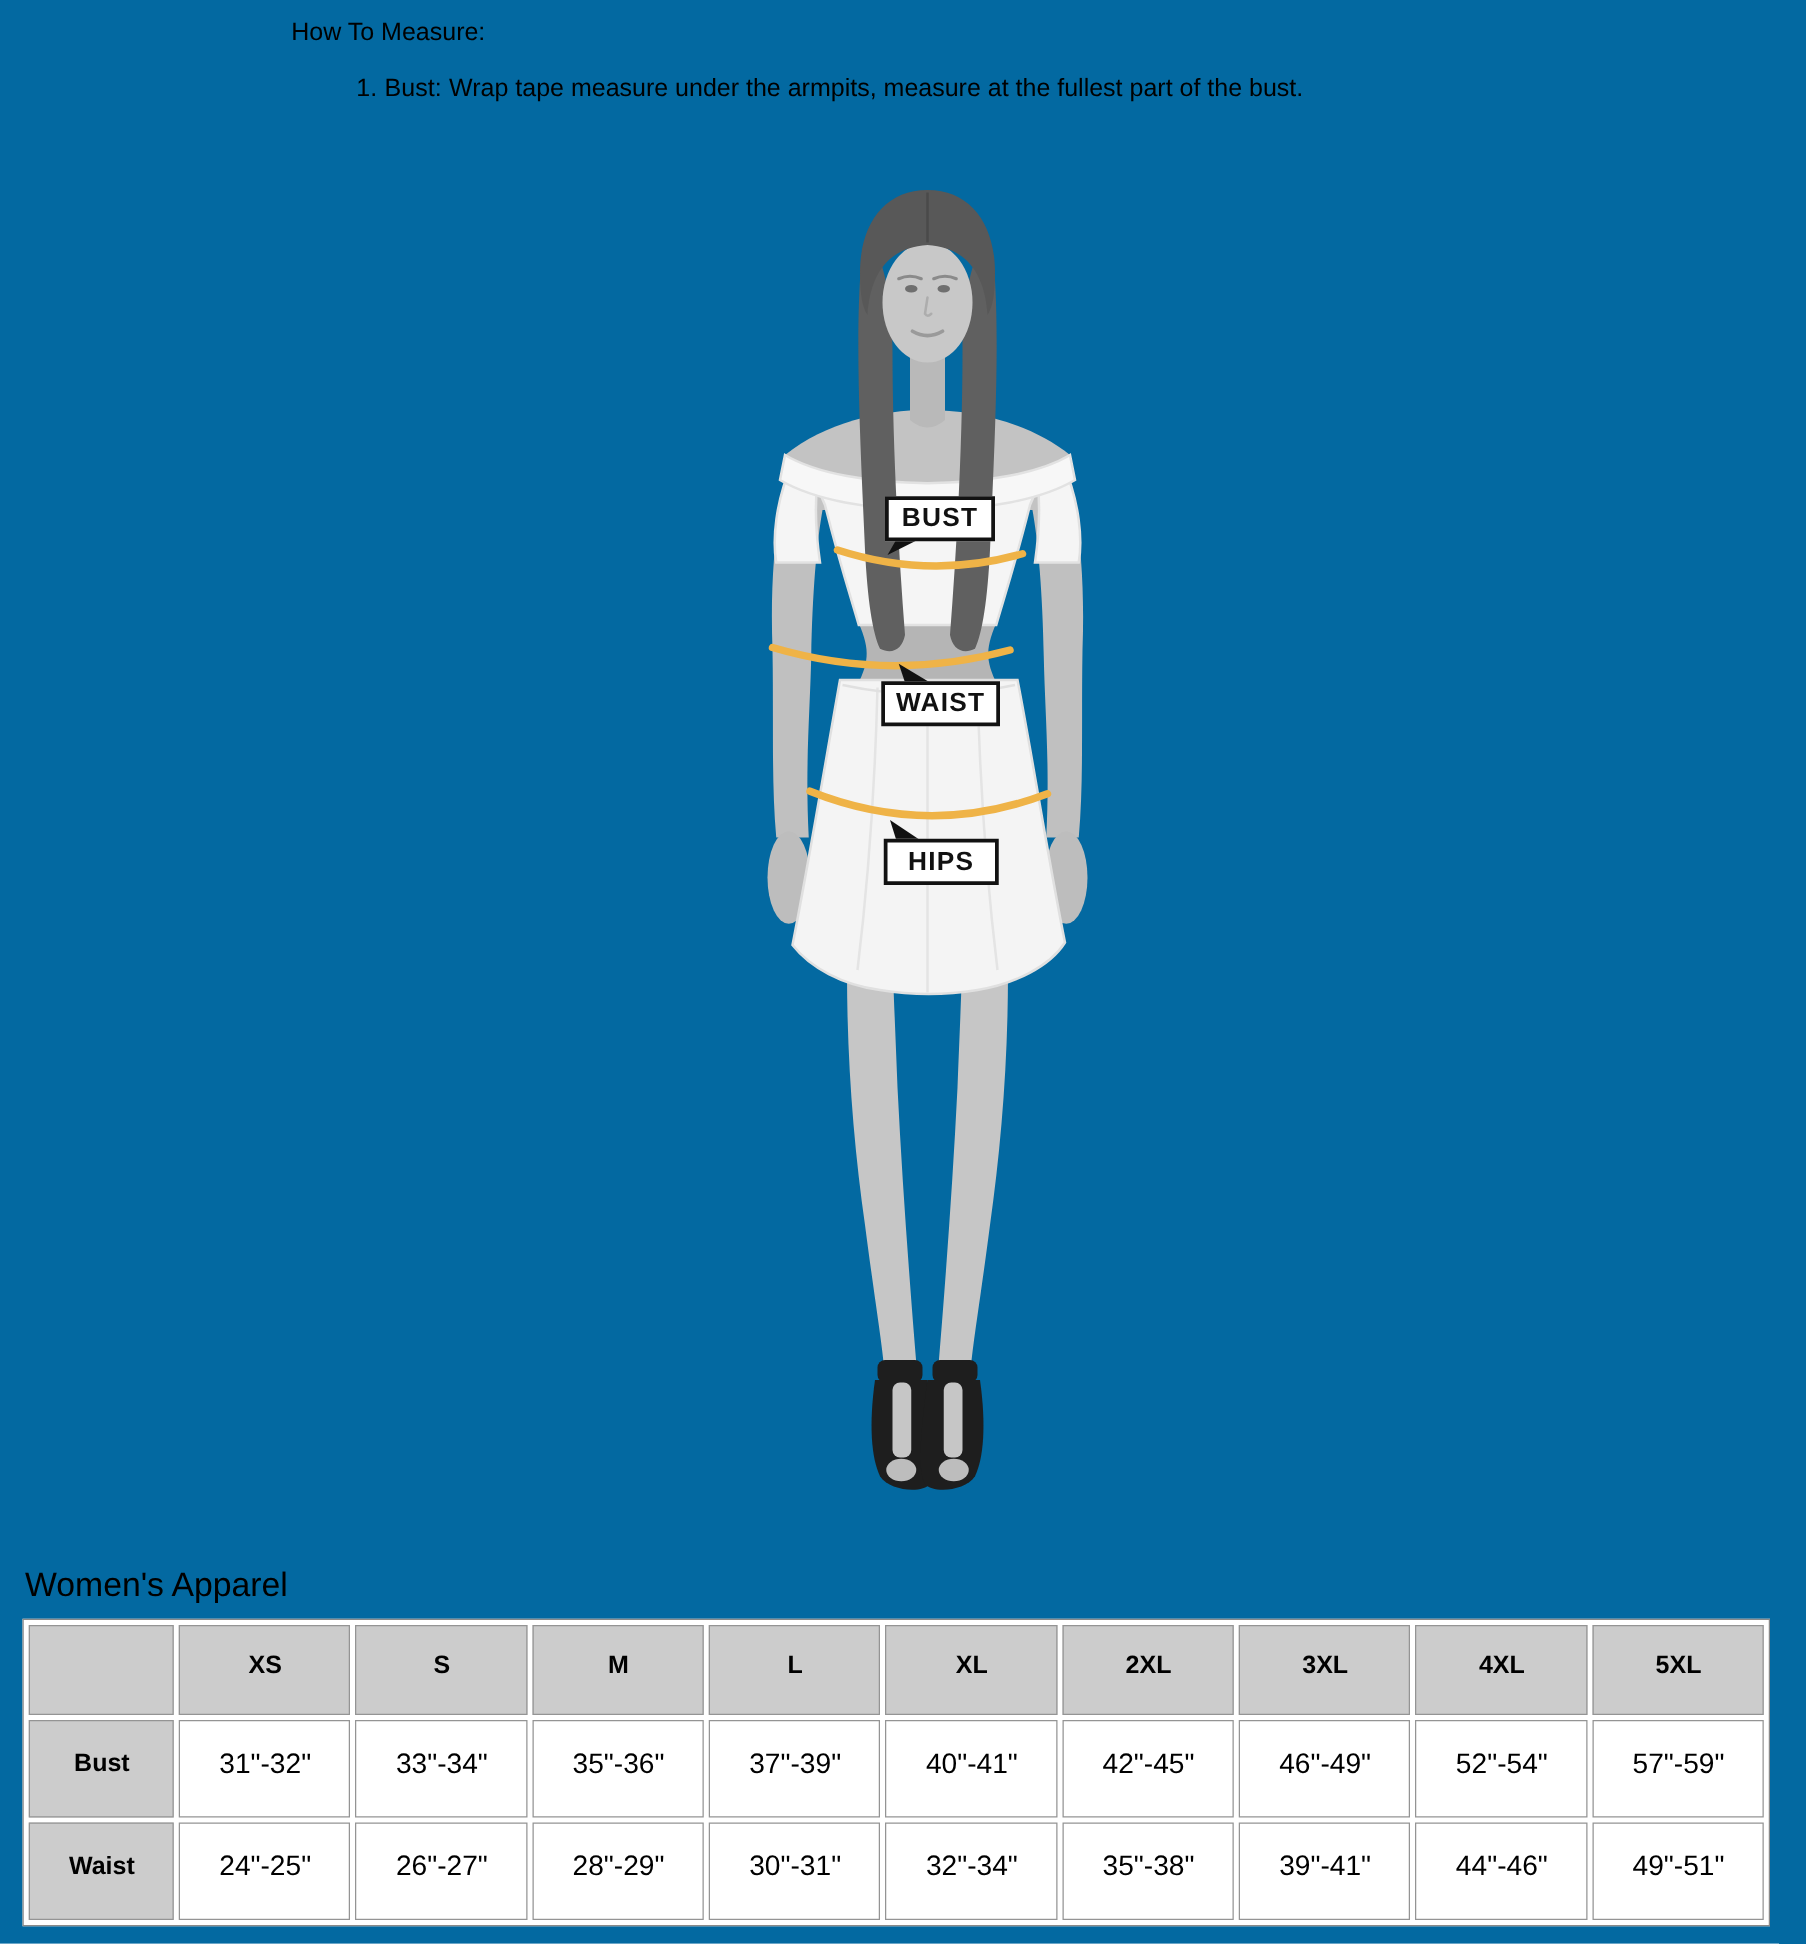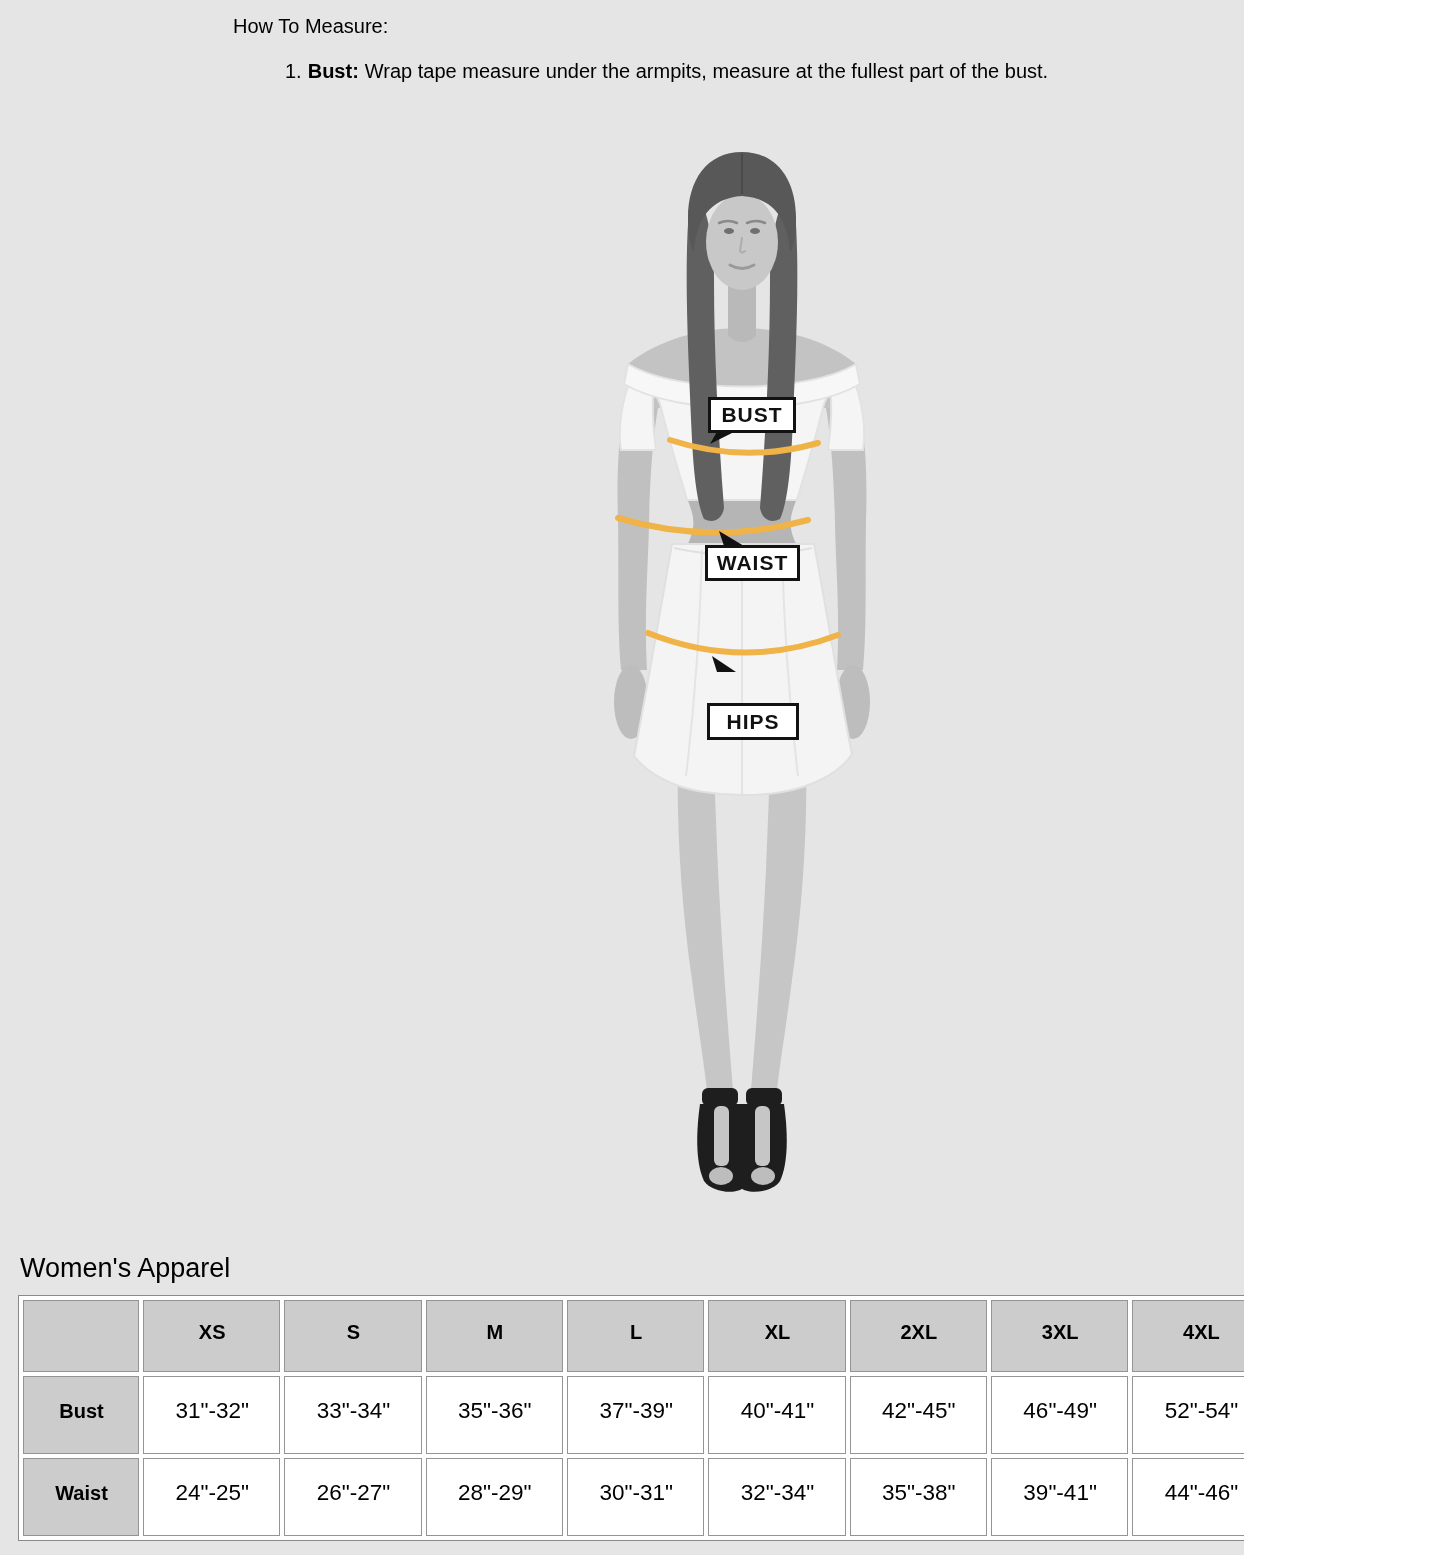--- a/index.html
+++ b/index.html
@@ -1,35 +1,35 @@
 <!DOCTYPE html>
 <html><head>
 <meta charset="utf-8">
 <style>
   html,body{margin:0;padding:0;background:#fff;}
   #page{
-    position:relative;width:1244px;height:1555px;background:#e5e5e5;overflow:hidden;
+    position:relative;width:1445px;height:1555px;background:#0369a1;overflow:hidden;
     font-family:"Liberation Sans", sans-serif;color:#000;
   }
   
   #htm-title{position:absolute;left:233px;top:14px;font-size:20px;line-height:24px;}
   #instructions{position:absolute;left:285px;top:58px;font-size:20px;line-height:26.5px;}
   .instruction .num{margin-right:6px;}
-  .instruction .term{font-weight:bold;margin-right:6px;}
+  .instruction .term{font-weight:normal;margin-right:6px;}
   
   #figure{position:absolute;left:590px;top:150px;width:300px;height:1045px;}
   #figure svg{position:absolute;left:0;top:0;}
   .measure-label{
     position:absolute;background:#fff;border:3px solid #121212;box-sizing:border-box;
     display:flex;align-items:center;justify-content:center;
     font-weight:bold;font-size:21px;letter-spacing:1px;color:#111;
   }
   #bust-label{left:118px;top:247px;width:88px;height:36px;}
   #waist-label{left:115px;top:395px;width:95px;height:36px;}
-  #hips-label{left:117px;top:521px;width:92px;height:37px;margin-top:32px;}
+  #hips-label{left:117px;top:521px;width:92px;height:37px;}
   
   #size-note{position:absolute;left:0;top:1205px;width:1445px;text-align:center;font-size:20.5px;}
   #section-title{position:absolute;left:20px;top:1253px;font-size:27px;font-weight:normal;}
   
   #size-table{
     position:absolute;left:18px;top:1295px;width:1398px;
     border-collapse:separate;border-spacing:4px;table-layout:fixed;
     background:#fff;border:1px solid #8a8a8a;
   }
   #size-table th,#size-table td{

